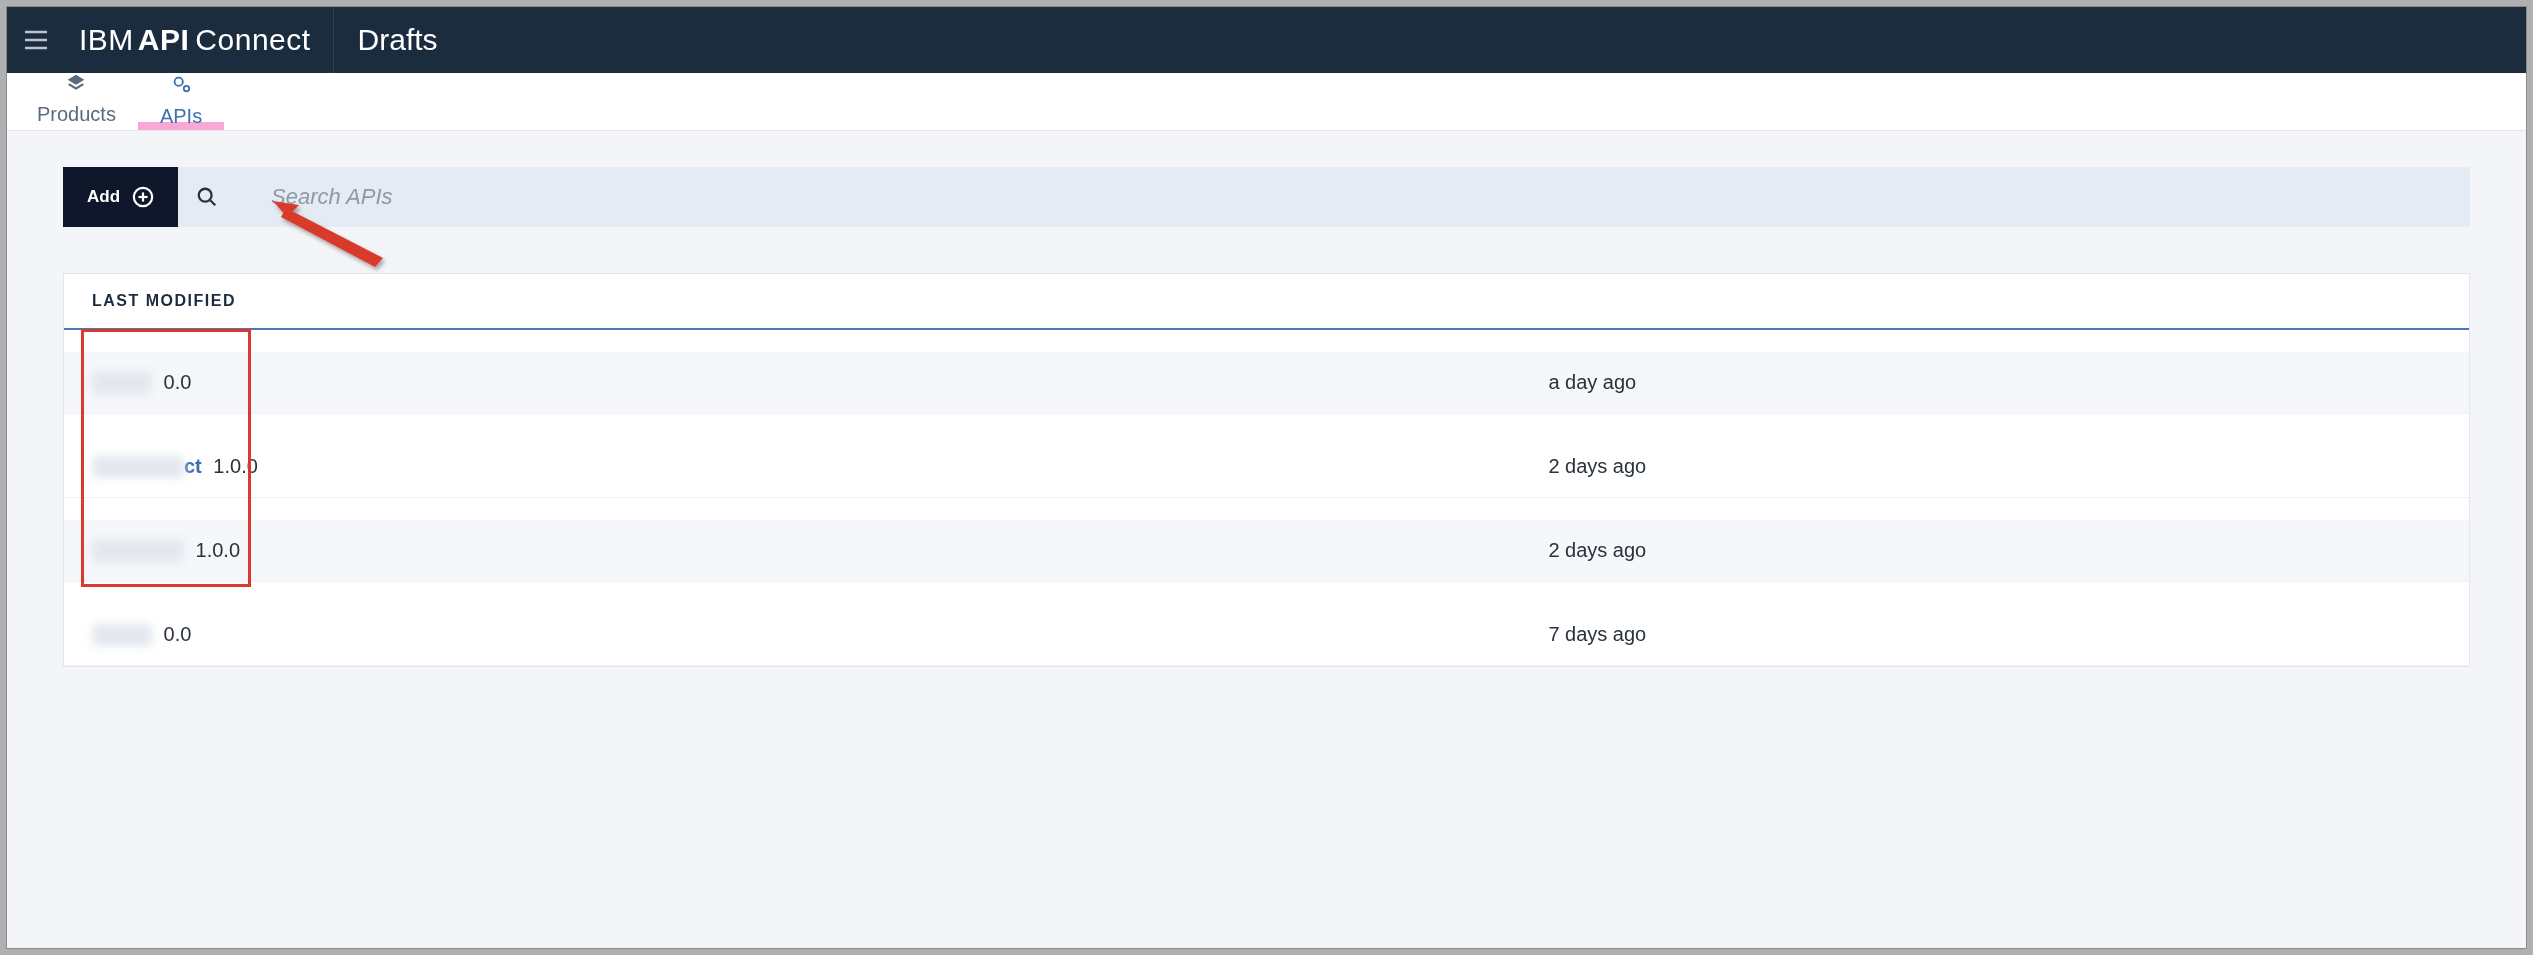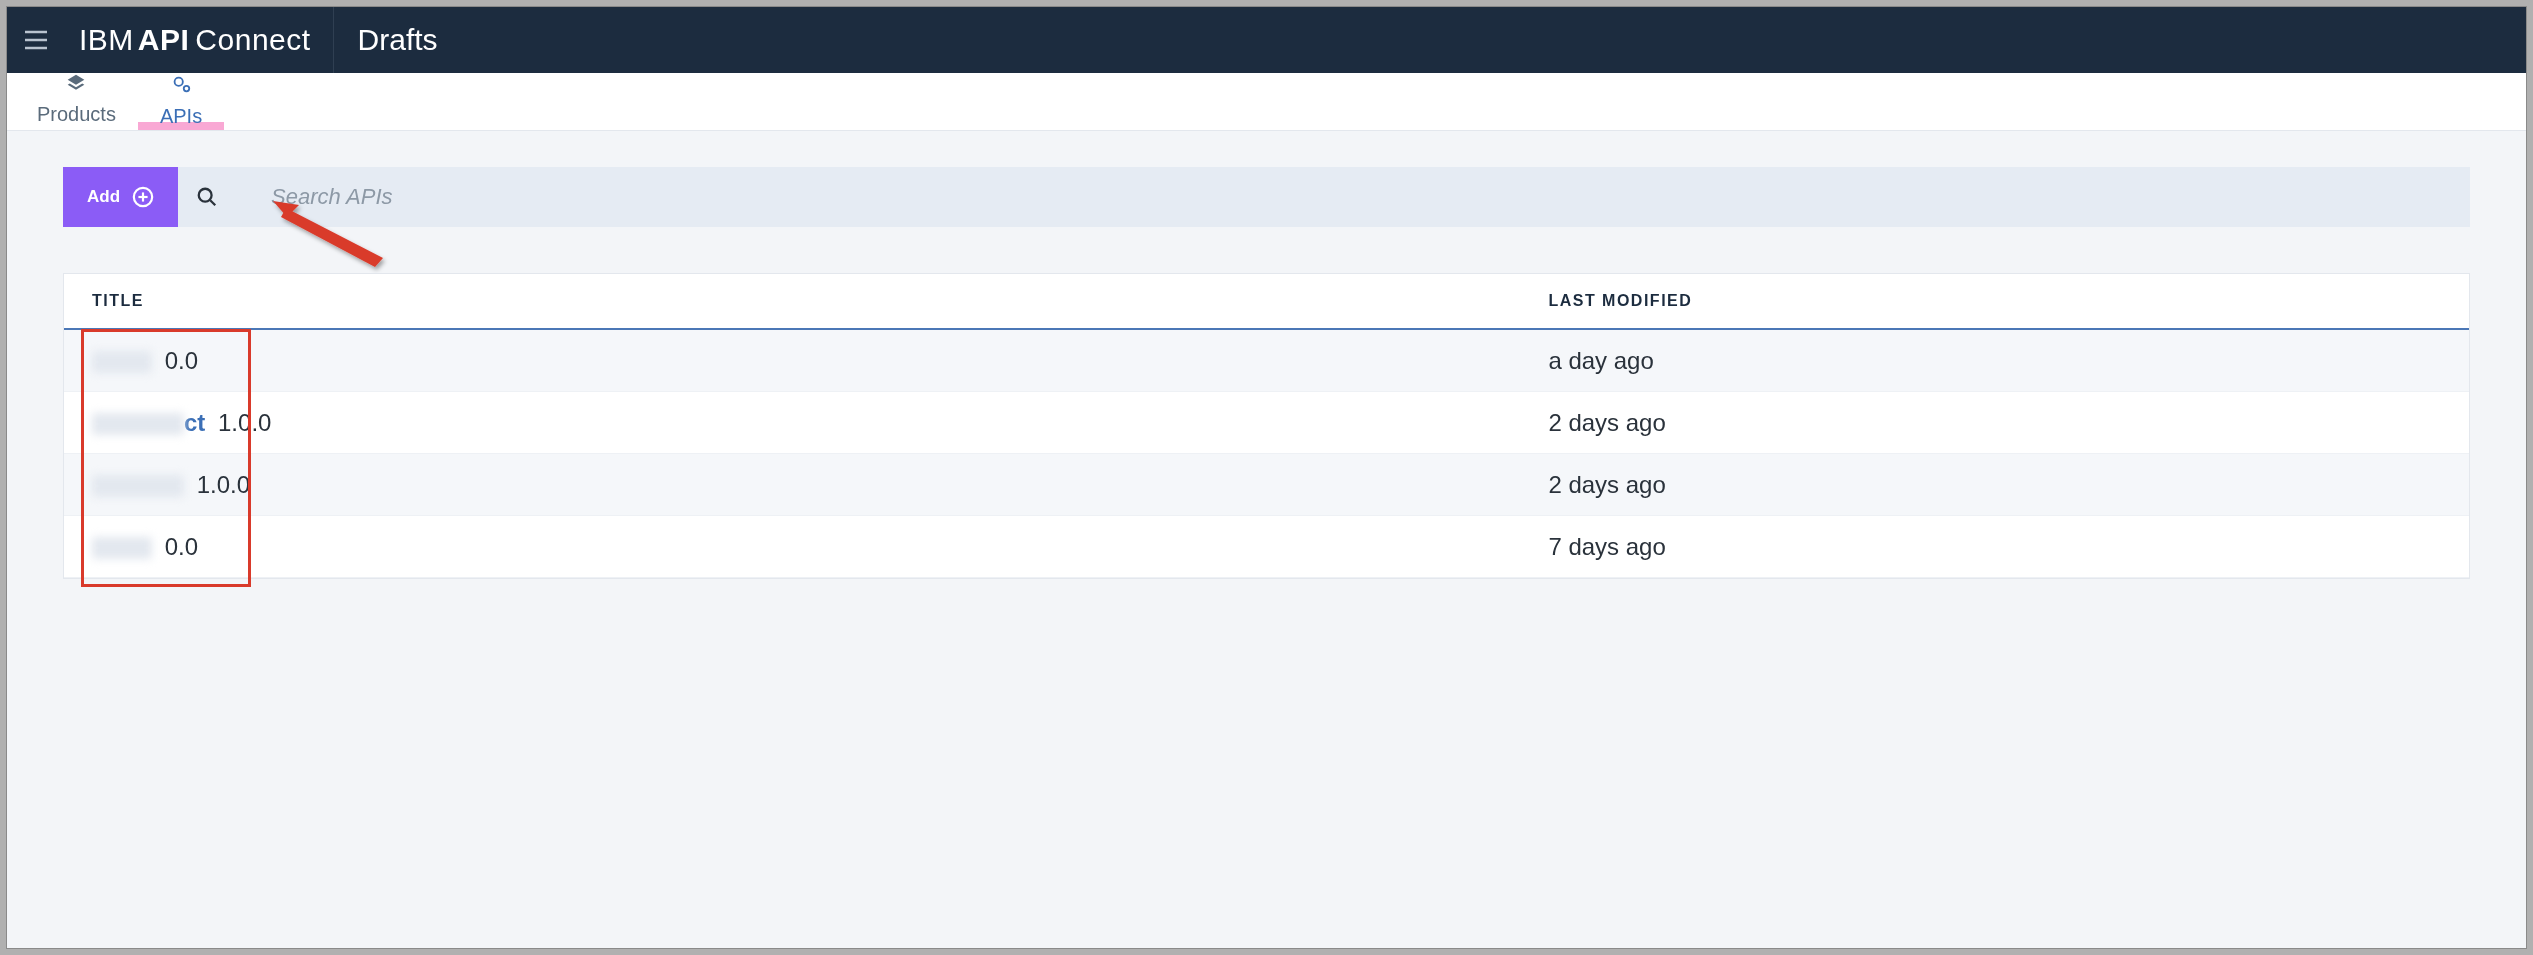--- a/index.html
+++ b/index.html
@@ -83,21 +83,21 @@
   
   .content { padding: 36px 56px 0 56px; }
   .toolbar {
     display: flex;
     align-items: stretch;
     background: #e5ebf3;
     position: relative;
     height: 60px;
   }
   .add-btn {
-    background: #8b5cf6;
+    background: #0f172a;
     color: #ffffff;
     display: flex;
     align-items: center;
     gap: 12px;
     padding: 12px 24px;
     font-size: 17px;
     font-weight: 700;
     cursor: pointer;
     border: none;
   }
@@ -148,23 +148,24 @@
     color: #1c2c3f;
   }
   .col-title { flex: 0 0 62%; }
   .col-mod   { flex: 0 0 38%; }
 
   .trow {
     display: flex;
     align-items: center;
     padding: 0 28px;
     height: 62px;
-    font-size: 24px;
+    font-size: 20px;
     color: #2a323b;
     border-bottom: 1px solid #eef1f5;
+    margin-top: 22px;
   }
   .trow:nth-child(even) { background: #f5f7fa; }
   .trow .name {
     color: #3b6fb6;
     font-weight: 600;
     margin-right: 6px;
     position: relative;
   }
   .trow .blur {
     display:inline-block;
@@ -258,21 +259,20 @@
         <g filter="url(#shad)">
           <polygon points="20,8 46,12 34,24" fill="#d93a2b"></polygon>
           <polygon points="33,15 130,65 122,74 28,24" fill="#d93a2b"></polygon>
         </g>
       </svg>
     </div>
 
     <div class="table-wrap">
       <div class="table">
         <div class="thead">
-          <div class="col-title">TITLE</div>
           <div class="col-mod">LAST MODIFIED</div>
         </div>
 
         <div class="trow">
           <div class="col-title">
             <span class="name"><span class="blur w60"></span><span></span></span>
             <span class="version">0.0</span>
           </div>
           <div class="col-mod">a day ago</div>
         </div>

